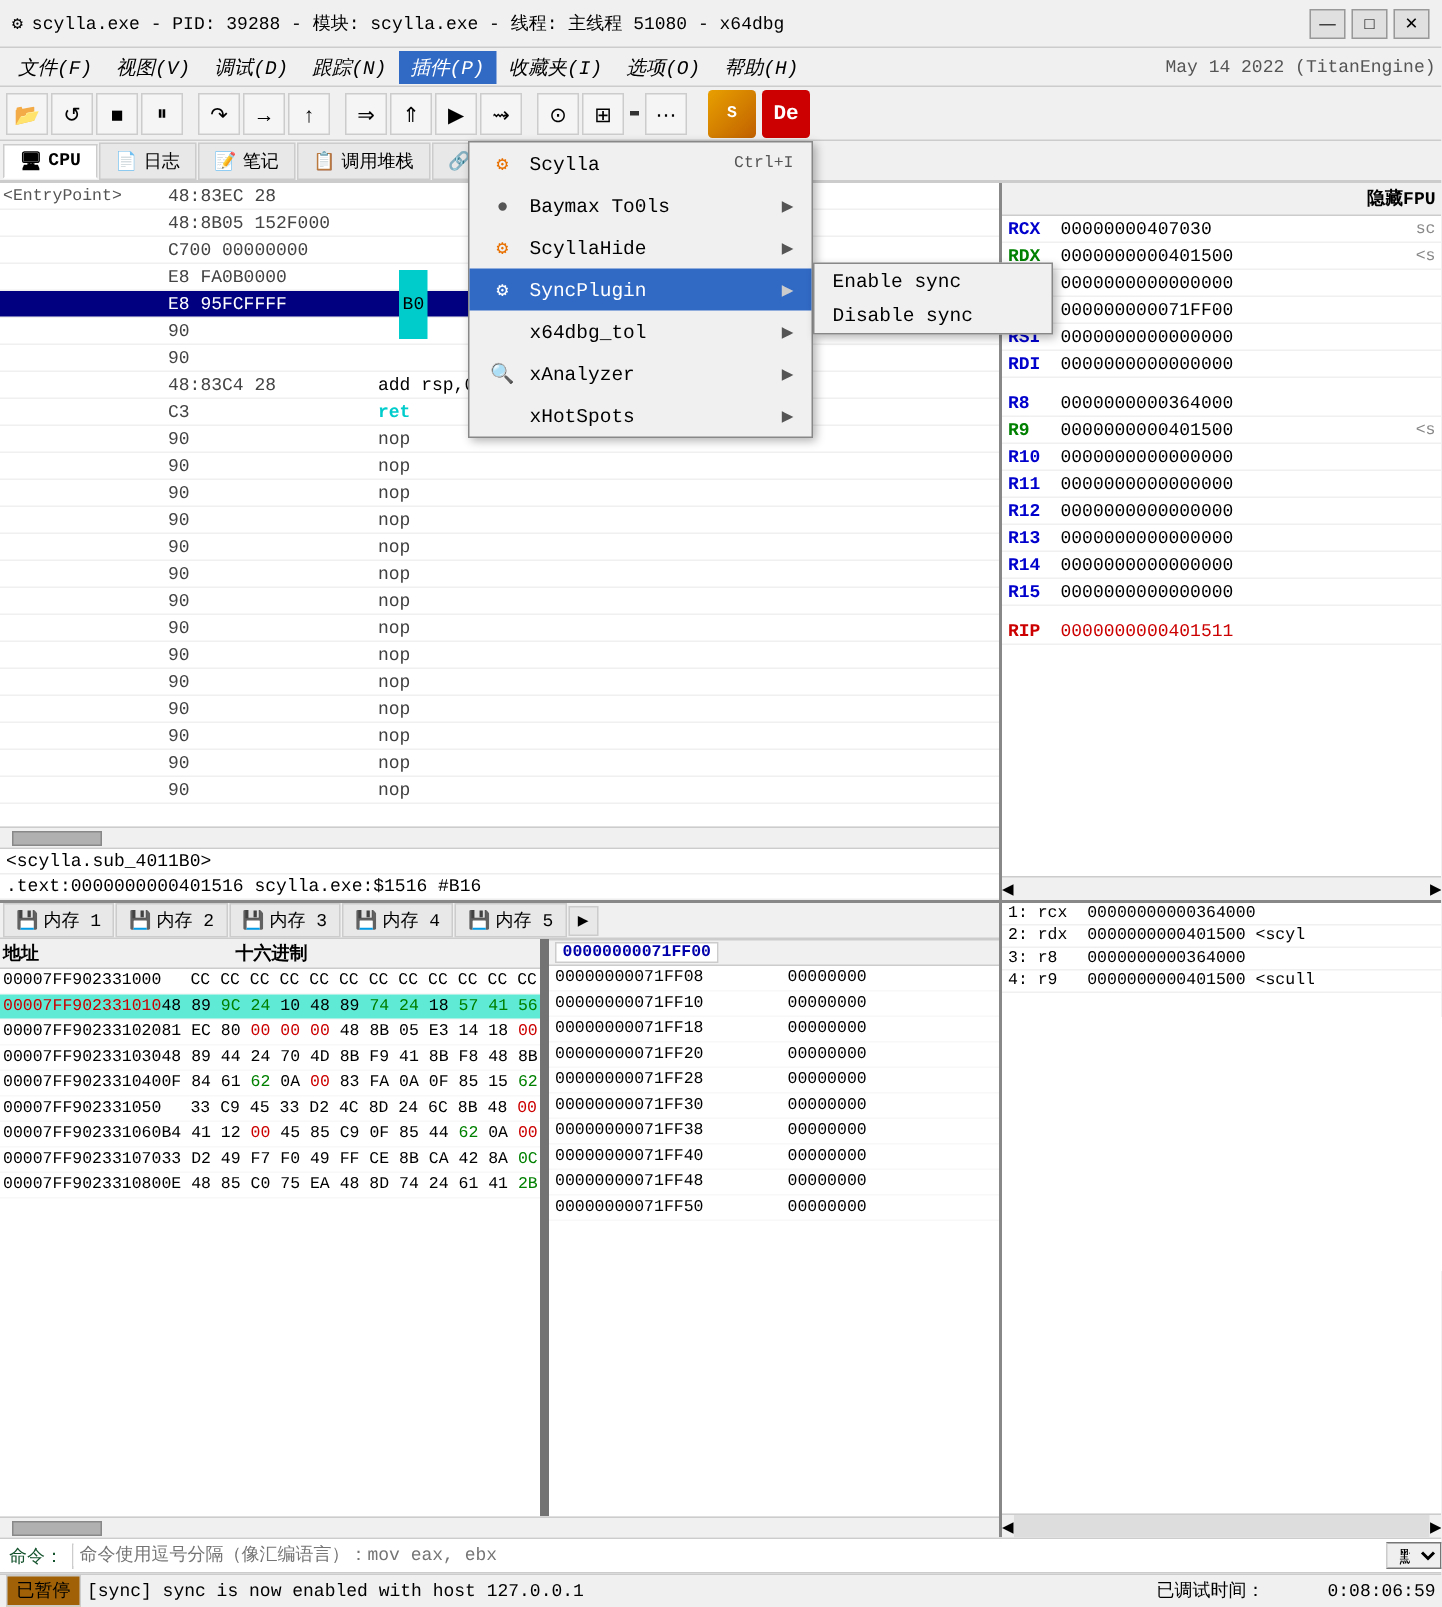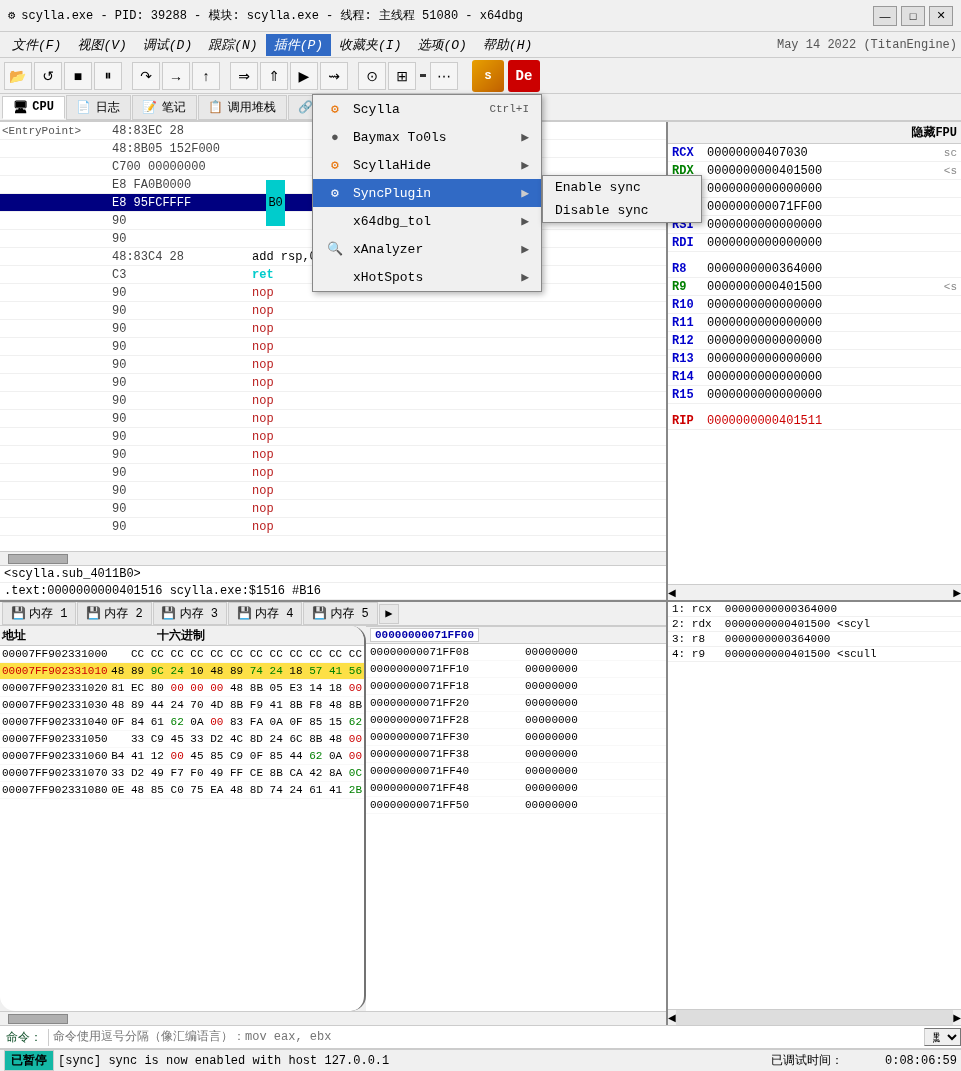--- a/index.html
+++ b/index.html
@@ -119,21 +119,21 @@
       height: 18px;
       padding: 0 2px;
       font-size: 12px;
       border-bottom: 1px solid #f0f0f0;
       white-space: nowrap;
     }
     .disasm-addr { width: 110px; color: #555; }
     .disasm-bytes { width: 140px; color: #444; }
     .disasm-instr { flex: 1; }
     .disasm-instr .kw-ret { color: #ff0000; }
-    .disasm-instr .kw-nop { color: #b91c1c; }
+    .disasm-instr .kw-nop { color: #404040; }
 
     .reg-header {
       background: #f0f0f0;
       border-bottom: 1px solid #ccc;
       padding: 2px 4px;
       font-size: 12px;
       font-weight: bold;
       text-align: right;
     }
 
@@ -173,24 +173,23 @@
     }
 
     .memory-content-area {
       display: flex;
       flex: 1;
       overflow: hidden;
     }
 
     .memory-left {
       flex: 1;
-      border-right: 2px solid #737373;
+      border-right: 6px solid #737373;
       overflow-y: auto;
       background: #fff;
-      border-radius: 15px;
     }
 
     .memory-right {
       width: 300px;
       background: #fff;
       overflow-y: auto;
     }
 
     .mem-header-row {
       display: flex;
@@ -207,21 +206,21 @@
 
     .mem-row {
       display: flex;
       height: 17px;
       align-items: center;
       padding: 0 2px;
       font-size: 11px;
       border-bottom: 1px solid #f8f8f8;
       white-space: nowrap;
     }
-    .mem-row.highlight { background: #fde047; }
+    .mem-row.highlight { background: #5eead4; }
     .mem-addr { width: 155px; color: #000; }
     .mem-addr.red { color: #cc0000; }
     .mem-hex-data { flex: 1; }
     .mem-hex-data .h-red { color: #cc0000; }
     .mem-hex-data .h-green { color: #008000; }
 
     .mem-right-row {
       display: flex;
       height: 17px;
       align-items: center;
@@ -250,24 +249,24 @@
       background: #f0f0f0;
       border-top: 1px solid #ccc;
       display: flex;
       align-items: center;
       height: 22px;
       padding: 0 4px;
       font-size: 12px;
       gap: 4px;
     }
     .status-stopped {
-      background: #14b8a6;
+      background: #a16207;
       color: #000;
       padding: 1px 6px;
-      font-weight: bold;
+      font-weight: normal;
       border: 1px solid #ccc;
     }
     .status-msg { flex: 1; }
 
     .dropdown-menu {
       position: absolute;
       background: #f0f0f0;
       border: 1px solid #888;
       box-shadow: 2px 2px 6px rgba(0,0,0,0.3);
       z-index: 200;

